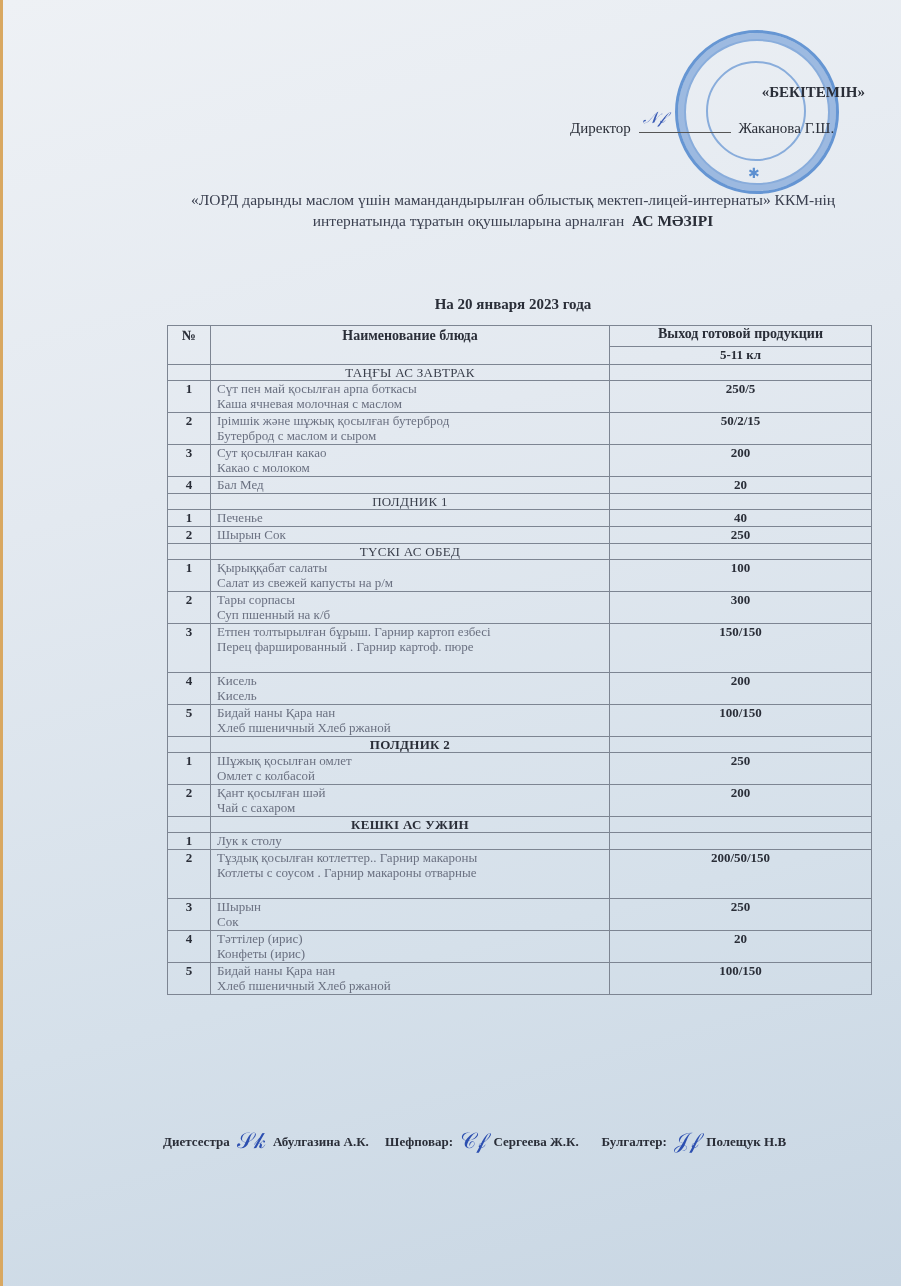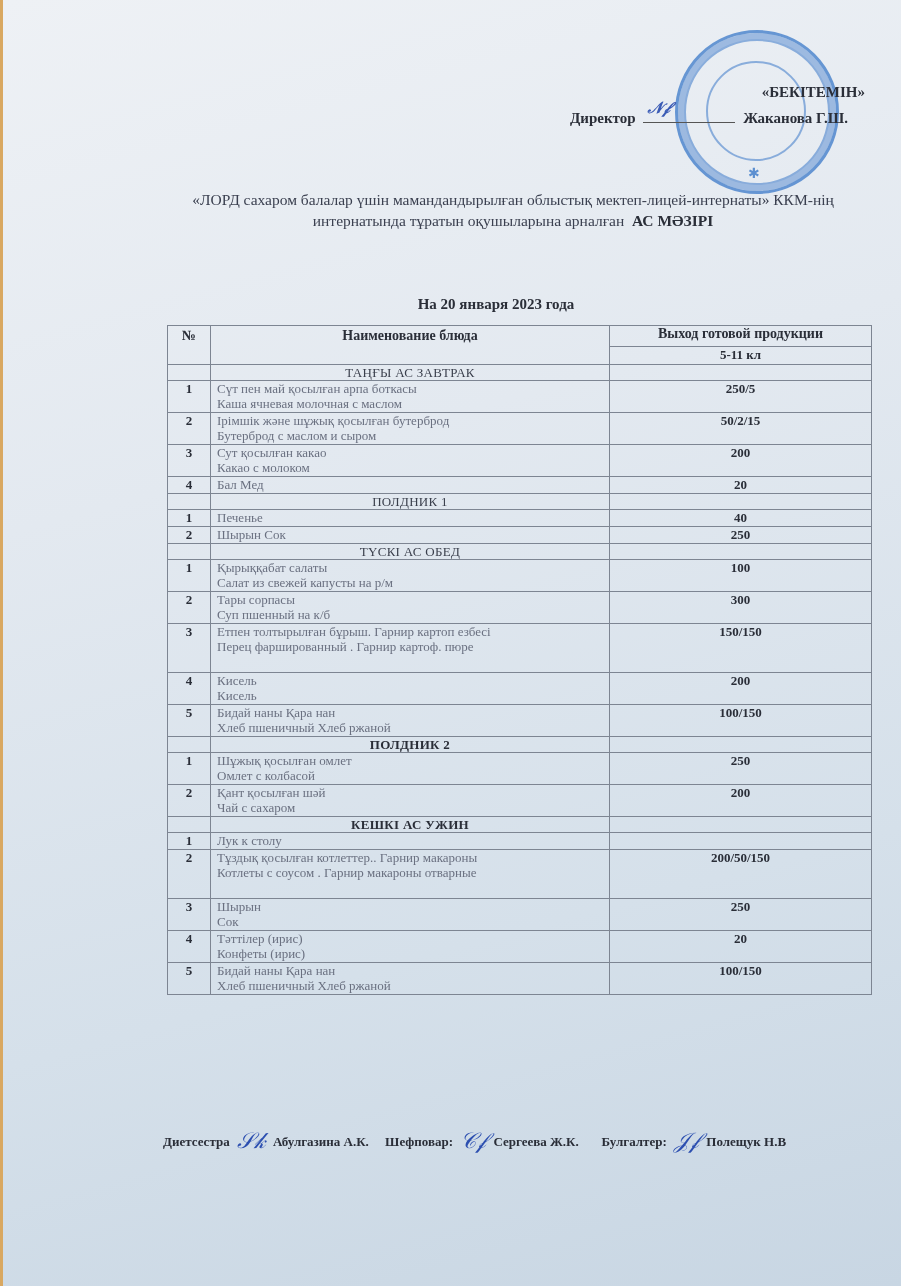--- a/index.html
+++ b/index.html
@@ -21,39 +21,39 @@
   }
   .stamp-inner {
     position: absolute; left: 28px; top: 28px; width: 96px; height: 96px; border-radius: 50%;
     border: 2px solid rgba(58,120,200,0.55);
   }
   .stamp-star { position: absolute; left: 70px; top: 132px; color: rgba(58,120,200,0.8); font-size: 14px; }
   .approve {
     position: absolute; top: 84px; right: 36px; font-weight: bold; font-size: 15px; color: #2a2e38;
   }
   .director-line {
-    position: absolute; top: 108px; left: 567px; font-weight: bold; font-size: 15px; color: #2a2e38;
+    position: absolute; top: 118px; left: 567px; font-weight: normal; font-size: 15px; color: #2a2e38;
     white-space: nowrap;
   }
   .director-line .sig { display: inline-block; width: 92px; border-bottom: 1px solid #555; margin: 0 4px; height: 14px; position: relative; }
   .sig-scribble {
     position: absolute; left: 4px; top: -10px; color: #3a5bb5; font-style: italic; font-size: 16px; font-family: "DejaVu Serif", serif;
   }
   .title-kz {
     position: absolute; top: 189px; left: 140px; width: 740px; text-align: center;
     font-size: 15.5px; line-height: 21px; color: #3b4050;
   }
   .title-kz b { color: #2a2e38; }
   .title-ru {
     position: absolute; top: 239px; left: 140px; width: 740px; text-align: center;
     font-size: 15.5px; line-height: 21px; color: #3b4050;
   }
   .title-ru b { color: #2a2e38; }
   .date-line {
-    position: absolute; top: 296px; left: 123px; width: 740px; text-align: center;
+    position: absolute; top: 296px; left: 140px; width: 740px; text-align: center;
     font-weight: bold; font-size: 15px; color: #2a2e38;
   }
   table.menu {
     position: absolute; left: 164px; top: 325px; width: 705px;
     border-collapse: collapse; font-size: 13px;
   }
   table.menu td, table.menu th {
     border: 1px solid #7d8592; padding: 0 6px; vertical-align: top; line-height: 15px;
   }
   th { font-weight: bold; color: #2a2e38; }
@@ -67,41 +67,41 @@
   .hdr2 td { height: 17px; }
   .r2 td { height: 31px; }
   .r1 td { height: 16px; }
   .r3 td { height: 48px; }
   .line { display: block; }
   .footer {
     position: absolute; top: 1126px; left: 160px; width: 720px; font-weight: bold; font-size: 13px;
     color: #2a2e38; white-space: nowrap;
   }
   .footer span { display: inline-block; }
-  .fsig { color: #2c4fb0; font-style: italic; font-family: "DejaVu Serif", serif; font-size: 22px; font-weight: normal; margin: 0 4px; position: relative; top: 2px; }
+  .fsig { color: #2c4fb0; font-family: "DejaVu Serif", serif; font-size: 22px; font-weight: normal; margin: 0 4px; position: relative; top: 2px; }
 </style>
 </head>
 <body>
 
 <div class="paper">
 
   <div class="stamp">
     <div class="stamp-inner"></div>
     <span class="stamp-star">✱</span>
   </div>
 
   <div class="approve">«БЕКІТЕМІН»</div>
   <div class="director-line">
     <span>Директор</span>
     <span class="sig"><span class="sig-scribble">𝒩𝒻</span></span>
     <span>Жаканова Г.Ш.</span>
   </div>
 
   <div class="title-kz">
-    <span>«ЛОРД сахаром балалар үшін мамандандырылған облыстық мектеп-лицей-интернаты» ККМ-нің</span><br>
+    <span>«ЛОРД дарынды маслом үшін мамандандырылған облыстық мектеп-лицей-интернаты» ККМ-нің</span><br>
     <span>интернатында тұратын оқушыларына арналған</span>&nbsp;
     <b>АС МӘЗІРІ</b>
   </div>
 
 
   <div class="date-line">На 20  января  2023 года</div>
 
   <table class="menu">
     <tbody id="menu-body">
       <tr class="hdr">

